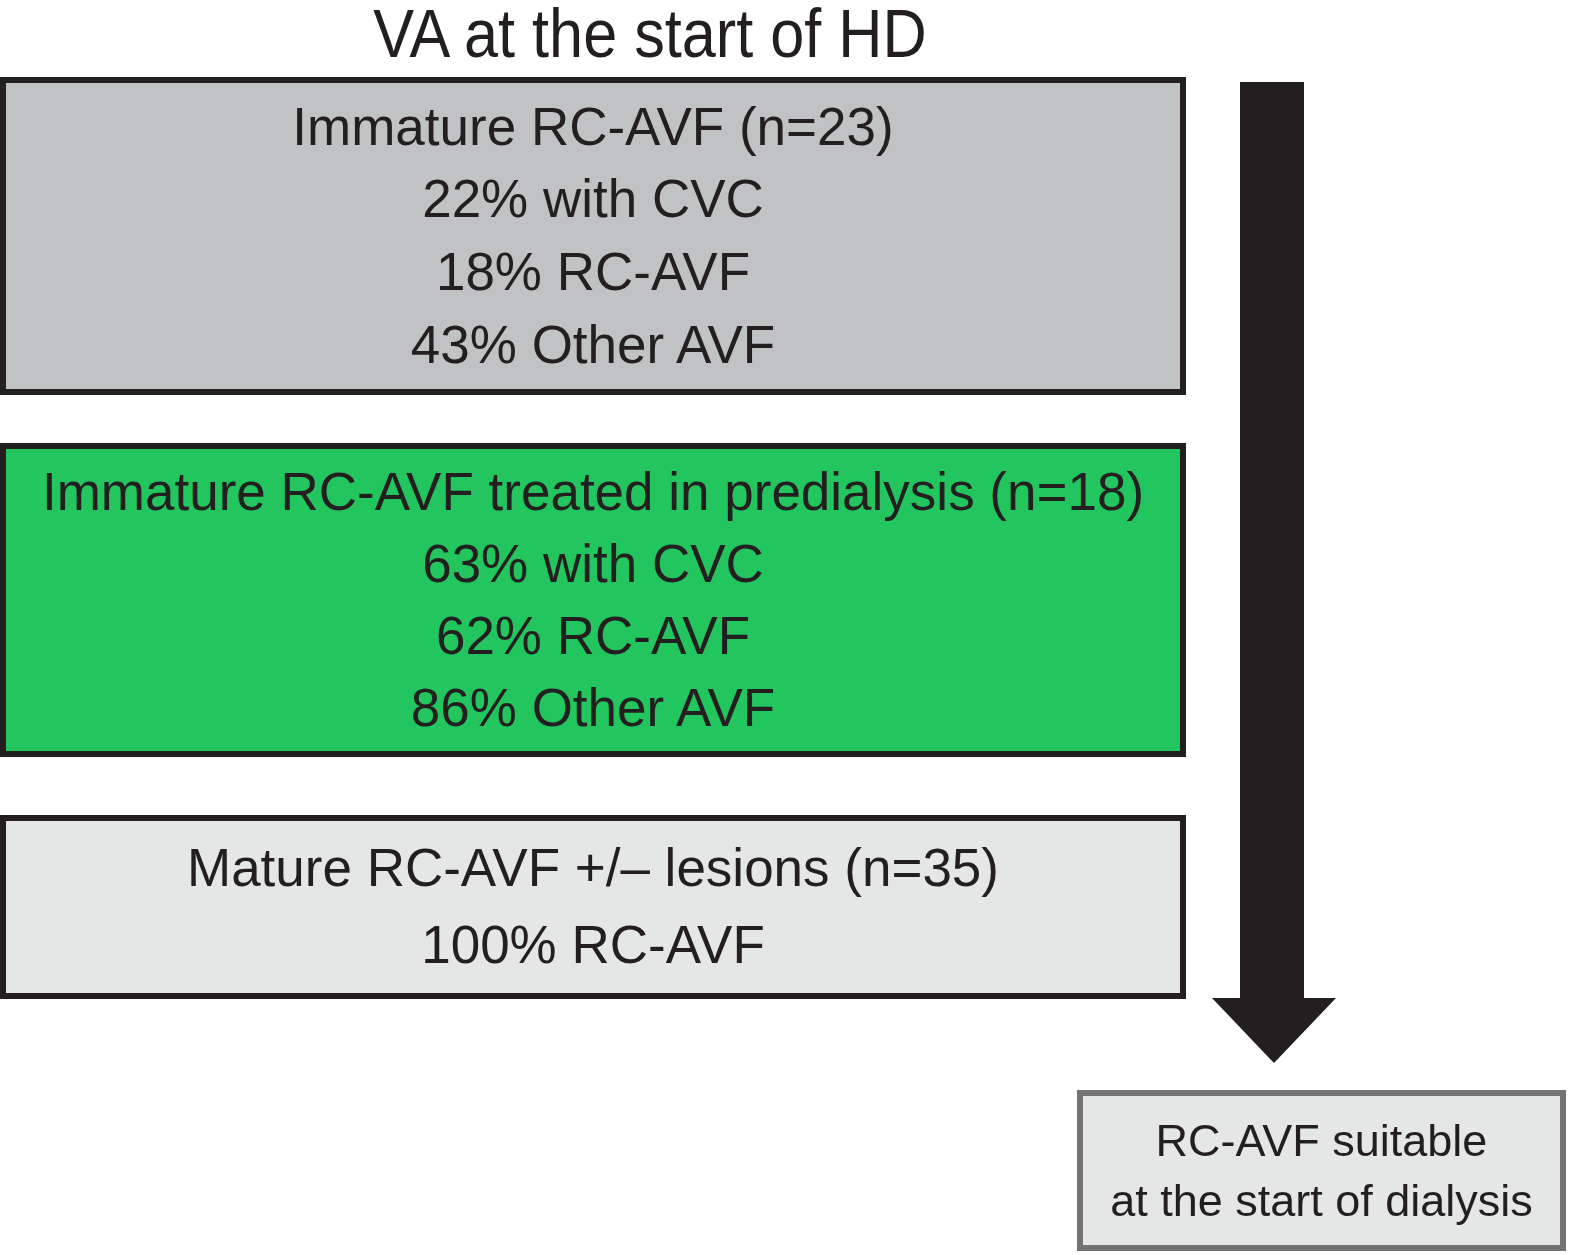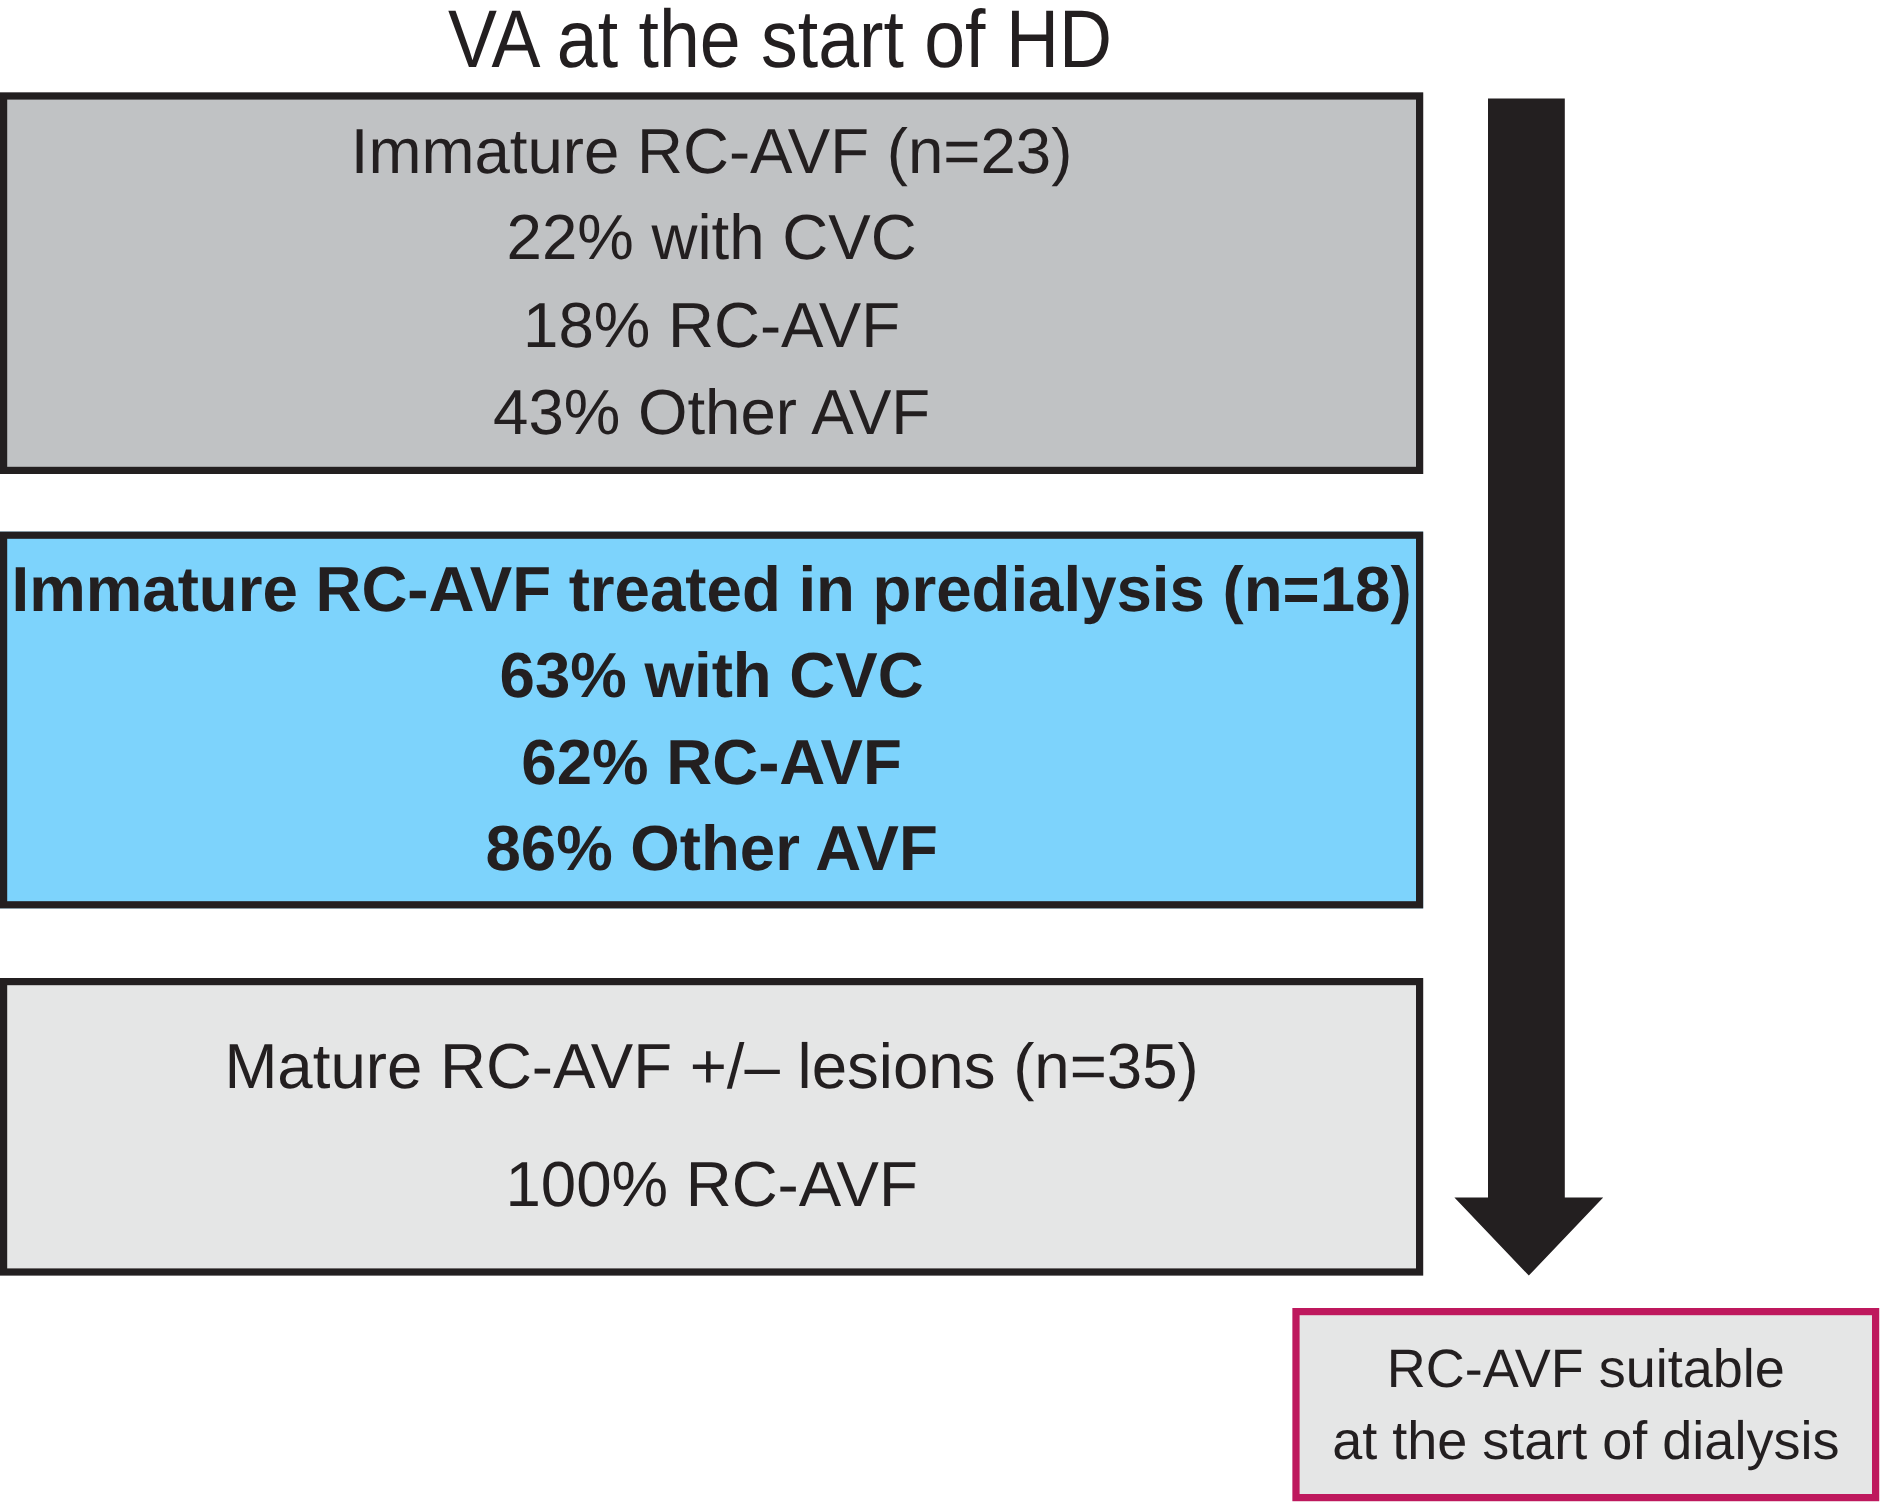--- a/index.html
+++ b/index.html
@@ -40,37 +40,37 @@
     flex-direction: column;
     justify-content: space-evenly;
     align-items: center;
     text-align: center;
     font-size: 53px;
     line-height: 1.1;
     white-space: nowrap;
   }
   #box-1 { top: 77px;  height: 318px; }
   #box-2 { top: 443px; height: 314px; }
-  #box-3 { top: 815px; height: 248px; }
+  #box-3 { top: 815px; height: 184px; }
   .flow-box .line { width: 100%; }
   #arrow-svg {
     position: absolute;
     left: 1200px;
     top: 75px;
     width: 150px;
     height: 995px;
   }
   .result-box {
     position: absolute;
     left: 1077px;
     top: 1090px;
     width: 489px;
     height: 161px;
     box-sizing: border-box;
-    border: 6px solid #be185d;
+    border: 6px solid #737373;
     display: flex;
     flex-direction: column;
     justify-content: center;
     align-items: center;
     text-align: center;
     font-size: 45px;
     line-height: 60px;
     white-space: nowrap;
   }
 </style>
@@ -81,21 +81,21 @@
 
   <div class="title">VA at the start of HD</div>
 
   <div id="box-1" class="flow-box" style="background: rgb(192, 194, 196);">
     <div class="line">Immature RC-AVF (n=23)</div>
     <div class="line">22% with CVC</div>
     <div class="line">18% RC-AVF</div>
     <div class="line">43% Other AVF</div>
   </div>
 
-  <div id="box-2" class="flow-box" style="background: #7dd3fc; font-weight: bold;">
+  <div id="box-2" class="flow-box" style="background: #22c55e;">
     <div class="line">Immature RC-AVF treated in predialysis (n=18)</div>
     <div class="line">63% with CVC</div>
     <div class="line">62% RC-AVF</div>
     <div class="line">86% Other AVF</div>
   </div>
 
   <div id="box-3" class="flow-box" style="background: rgb(229, 230, 230);">
     <div class="line">Mature RC-AVF +/– lesions (n=35)</div>
     <div class="line">100% RC-AVF</div>
   </div>

